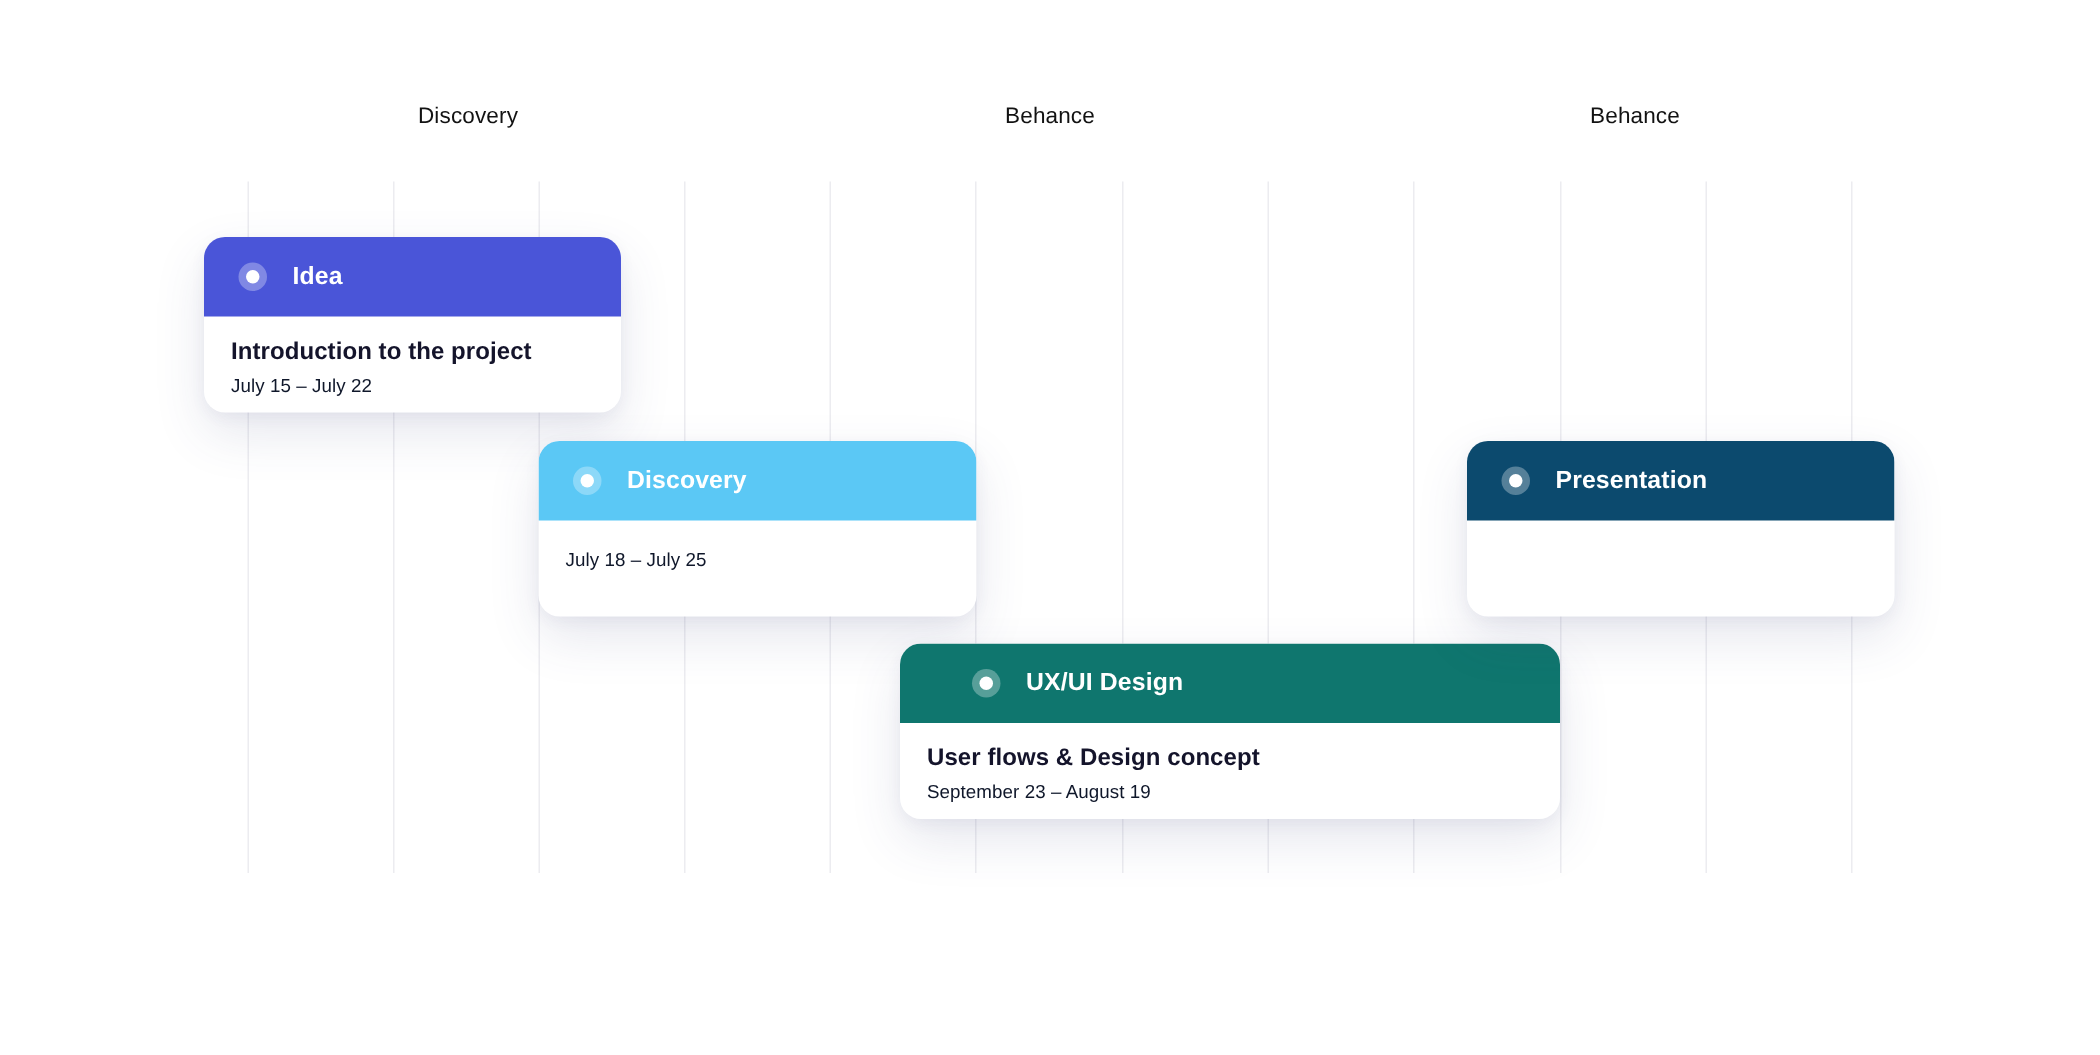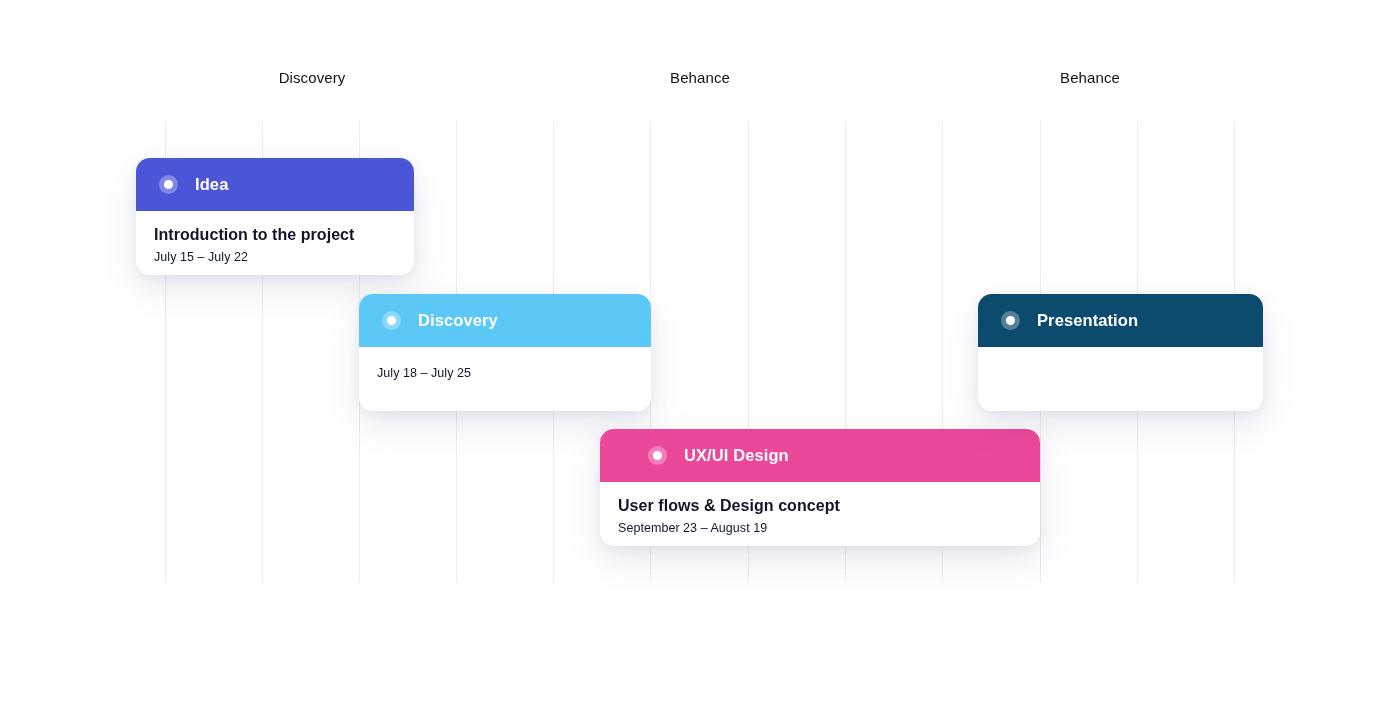--- a/index.html
+++ b/index.html
@@ -152,21 +152,21 @@
       <div class="task-card" style="left: 359px; top: 278px; width: 292px; height: 117px;">
         <div class="card-header" style="background: rgb(91, 200, 245);">
           <span class="card-dot"></span>
           <span class="card-header-title">Discovery</span>
         </div>
         <div class="card-body">
           <div class="card-dates">July 18 – July 25</div>
         </div>
       </div>
       <div class="task-card" style="left: 600px; top: 413px; width: 440px; height: 117px;">
-        <div class="card-header" style="background: #ec4899; padding-left: 48px;">
+        <div class="card-header" style="background: #0f766e; padding-left: 48px;">
           <span class="card-dot"></span>
           <span class="card-header-title">UX/UI Design</span>
         </div>
         <div class="card-body">
           <div class="card-title">User flows &amp; Design concept</div>
           <div class="card-dates">September 23 – August 19</div>
         </div>
       </div>
       <div class="task-card" style="left: 978px; top: 278px; width: 285px; height: 117px;">
         <div class="card-header" style="background: #0c4a6e;">

